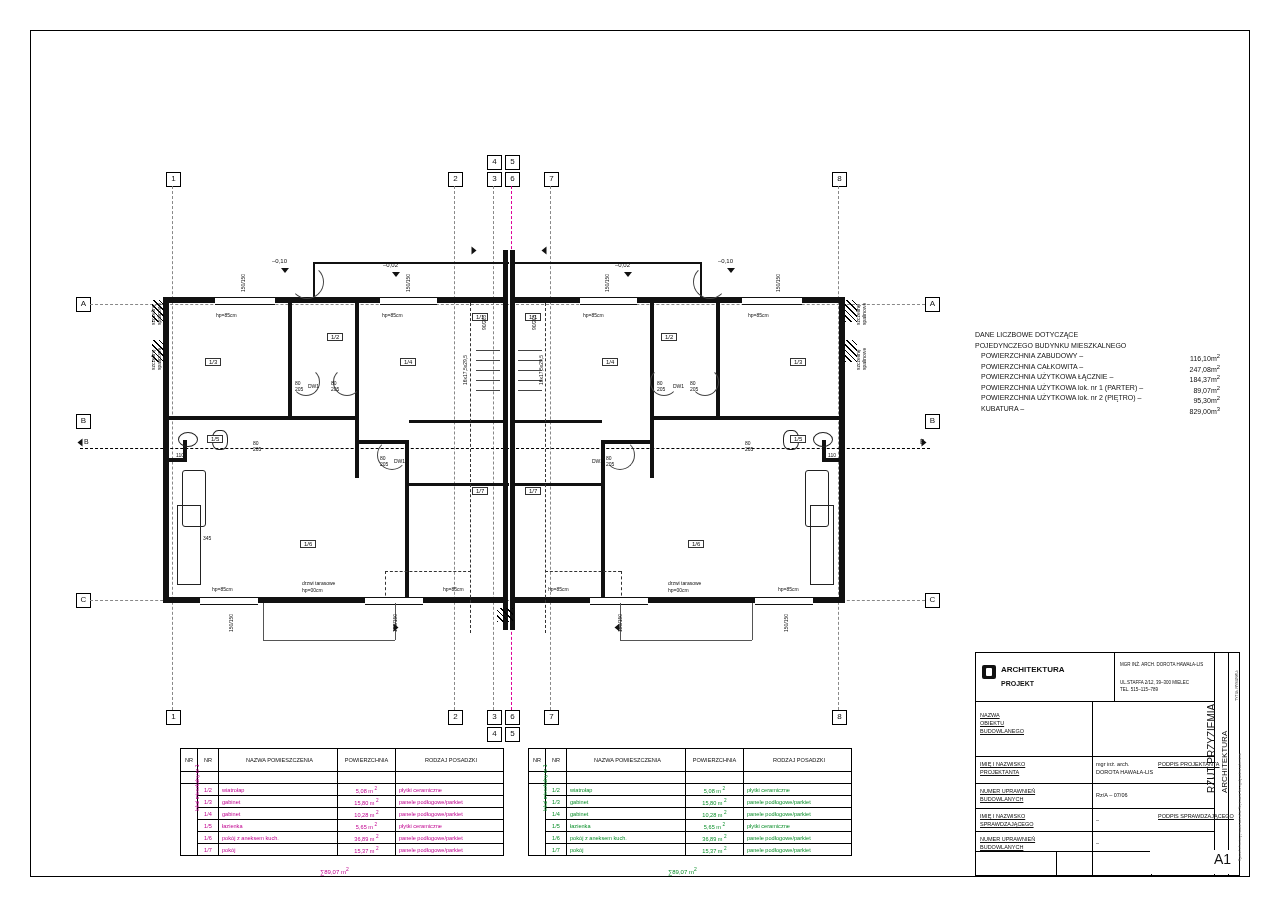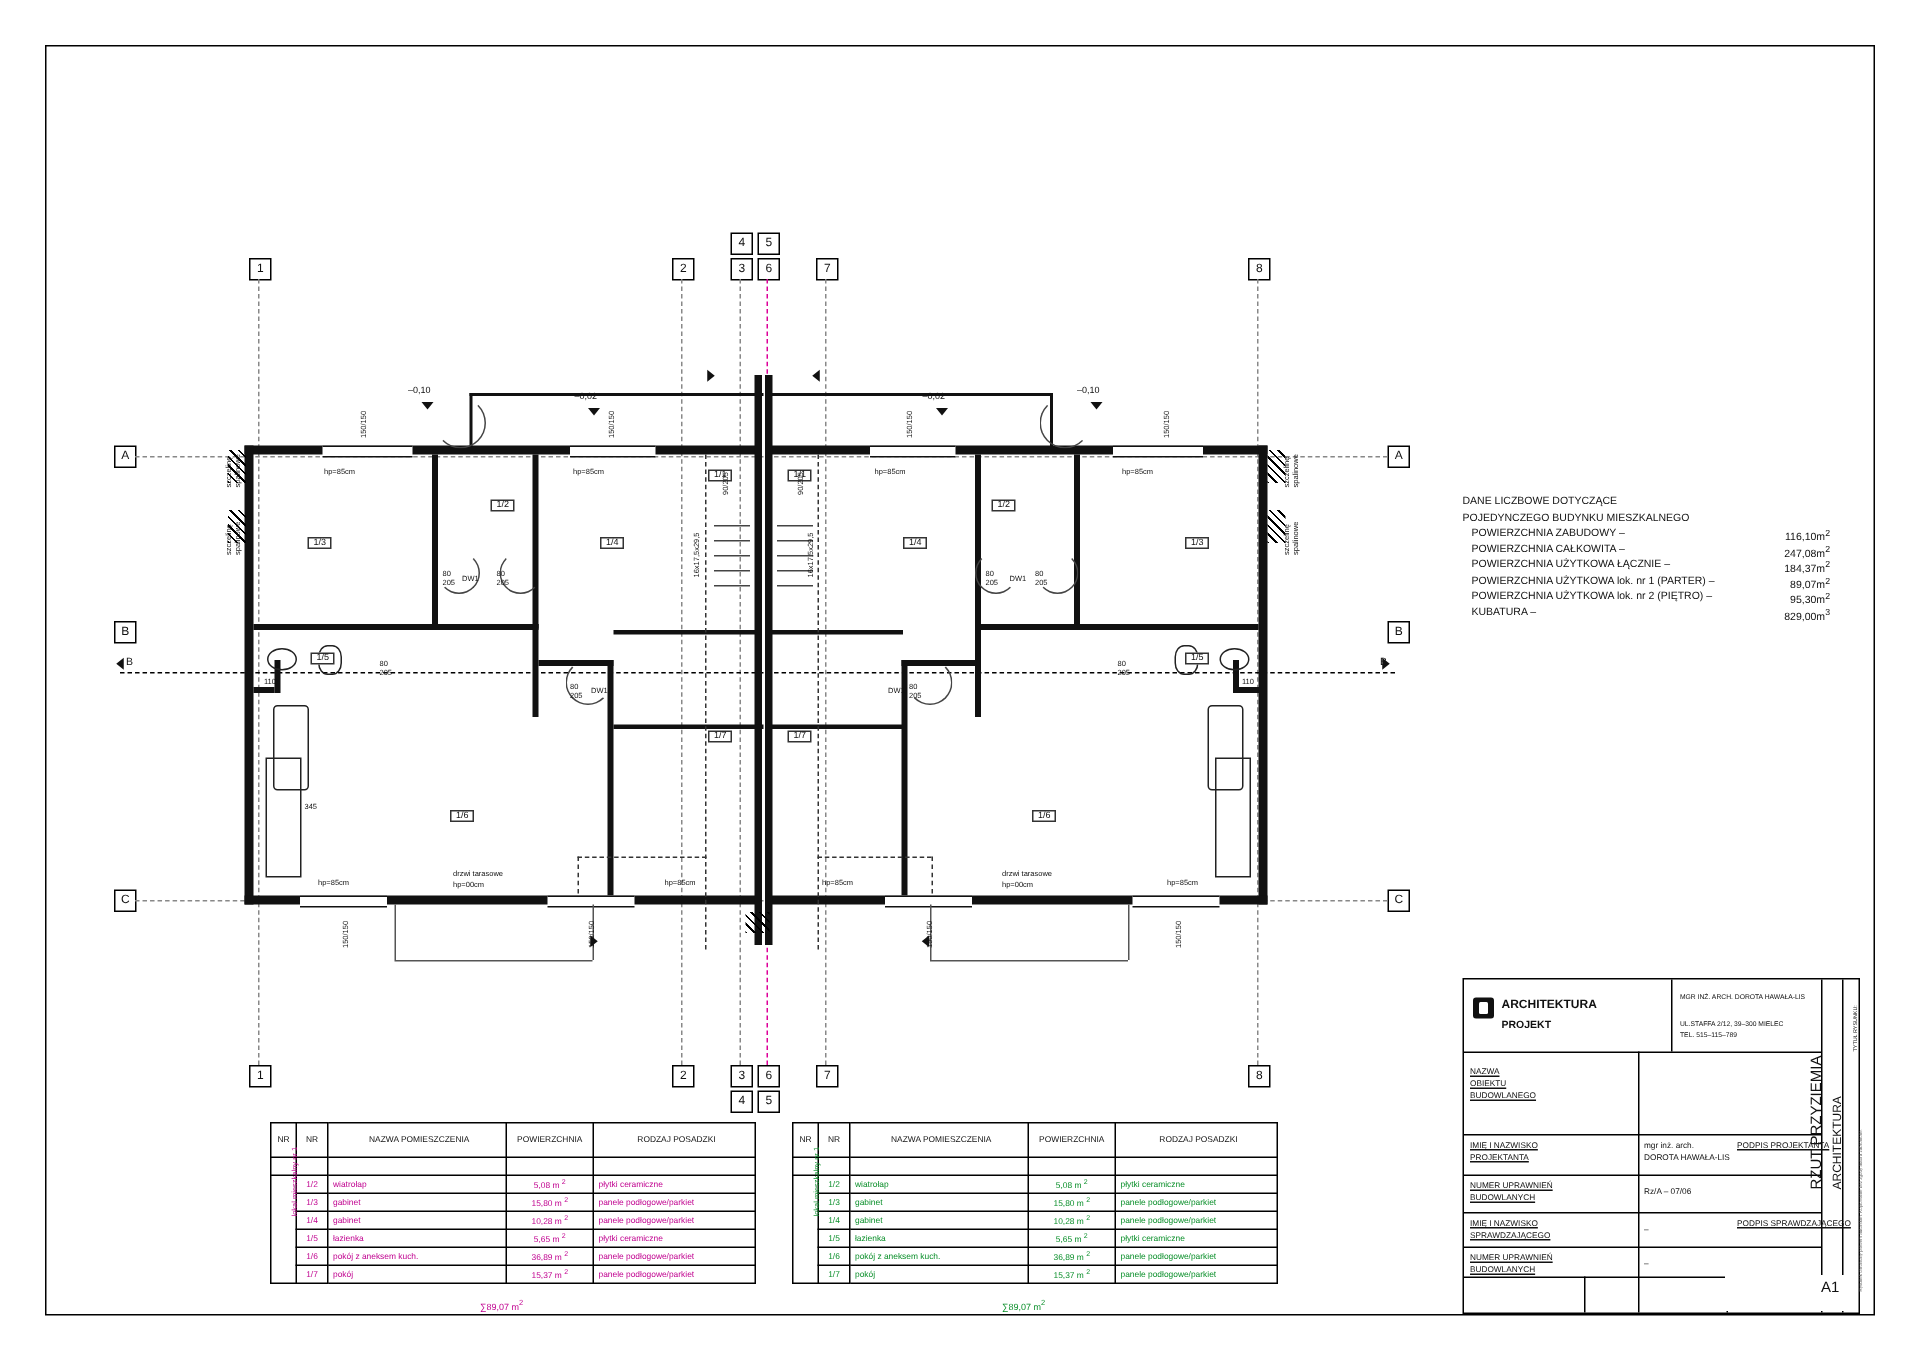--- a/index.html
+++ b/index.html
@@ -498,15 +498,15 @@
     <div class="cell" style="left:242px;top:202px;font-size:4.5px;">NR RYS:</div>
 
     <div class="cell rotv" style="left:232px;top:140px;font-size:10px;">RZUT PRZYZIEMIA</div>
     <div class="cell rotv" style="left:245px;top:140px;font-size:8px;">ARCHITEKTURA</div>
     <div class="cell rotv" style="left:257px;top:48px;font-size:3.6px;">TYTUŁ RYSUNKU:</div>
     <div class="cell rotv" style="left:260px;top:208px;font-size:3px;color:#666;">Rysunek chroniony prawem autorskim. Kopiowanie bez zgody autora zabronione.</div>
     <div class="cell rotv" style="left:234px;top:215px;font-size:3.6px;">BRANŻA:</div>
   </div>
 
   <div class="tb" style="left:1150px;top:850px;width:88px;height:24px;border:none;">
-    <div class="cell big" style="left:64px;top:5px;font-size:10px;">A1</div>
+    <div class="cell big" style="left:64px;top:5px;font-size:14px;">A1</div>
   </div>
 </div>
 
 </body></html>

